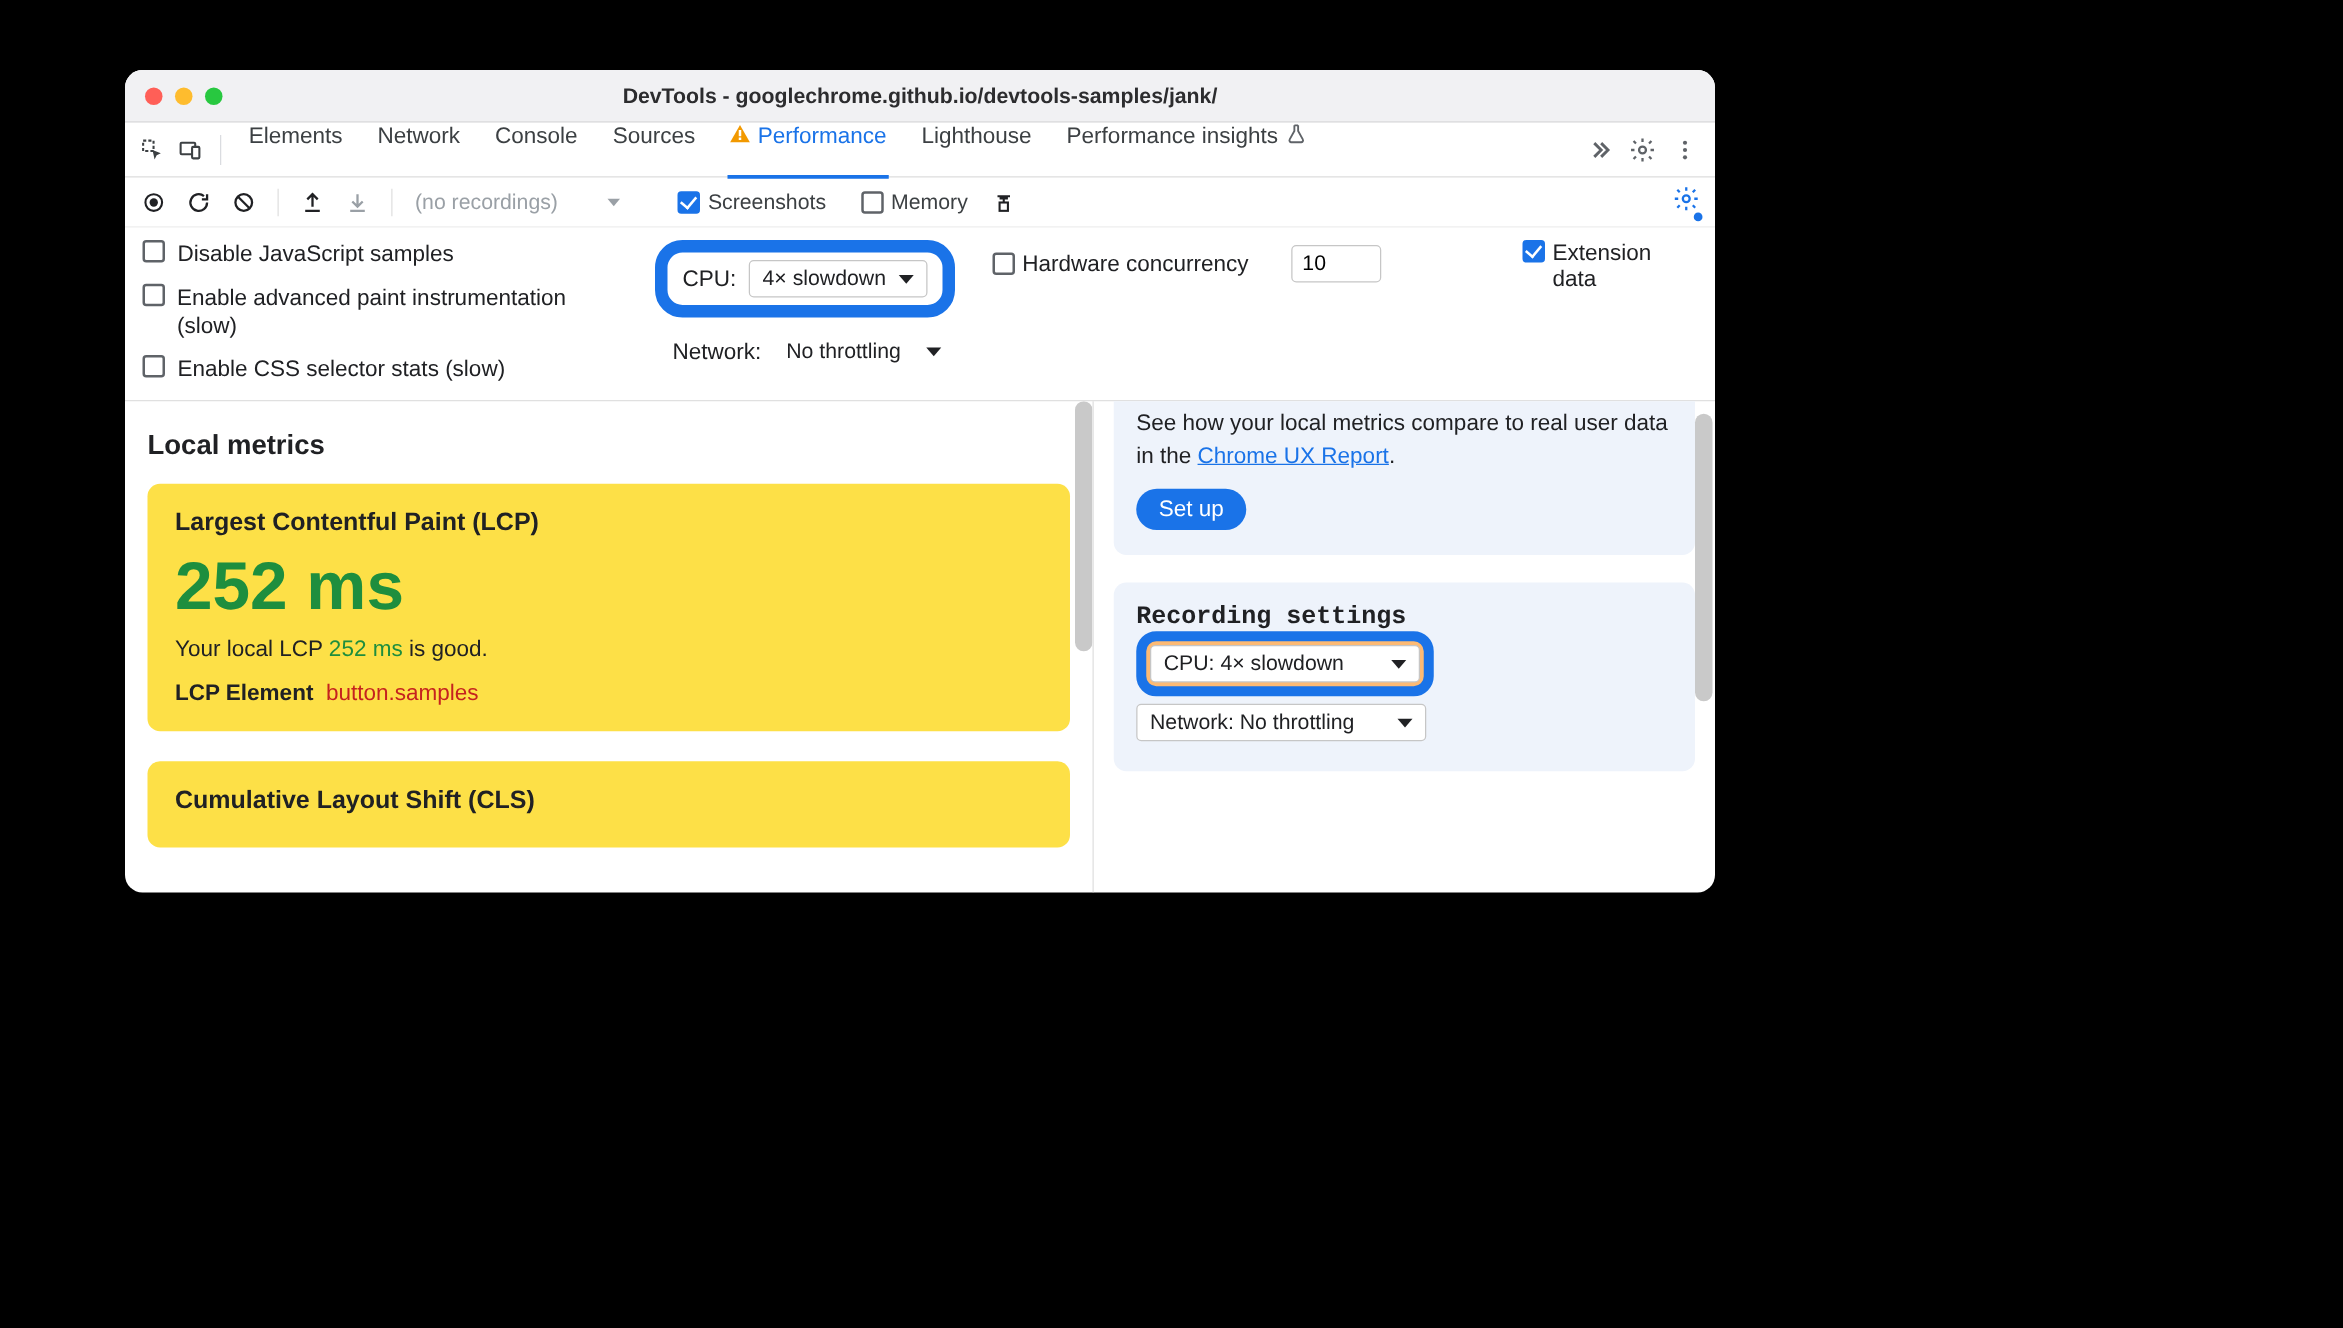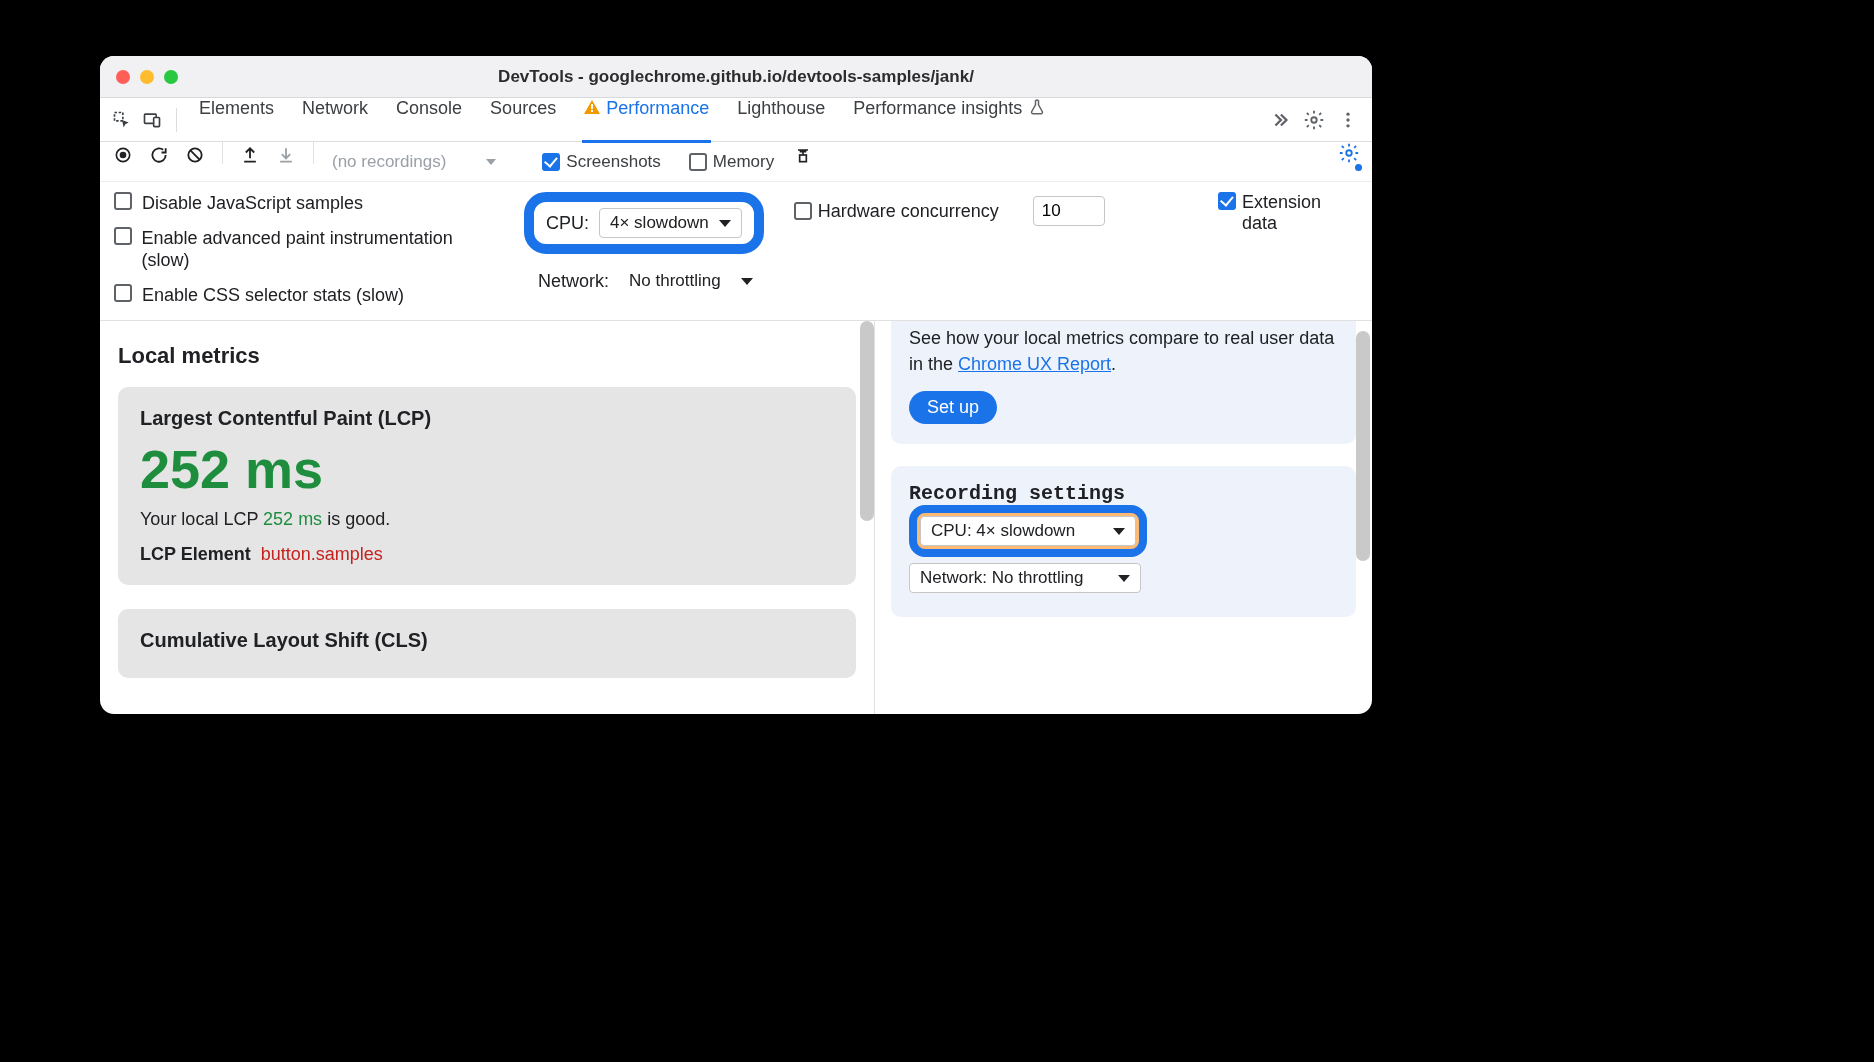--- a/index.html
+++ b/index.html
@@ -121,20 +121,21 @@
   .right-icons {
     display: flex;
     align-items: center;
     gap: 6px;
     margin-left: auto;
   }
   
   .toolbar-row {
     height: 40px;
     display: flex;
+    align-items: center;
     padding: 0 10px;
     gap: 10px;
     border-bottom: 1px solid #eee;
     font-size: 17px;
     color: #3c4043;
     position: relative;
   }
   .tb-icon {
     width: 26px; height: 26px;
     display: inline-flex; align-items: center; justify-content: center;
@@ -259,21 +260,21 @@
     flex: 1;
     overflow: hidden;
     position: relative;
     padding: 22px 18px;
   }
   .left-pane h2 {
     font-size: 22px; font-weight: 600;
     margin-bottom: 18px;
   }
   .card {
-    background: #e5e5e5;
+    background: #fde047;
     border-radius: 10px;
     padding: 20px 22px;
     margin-bottom: 24px;
   }
   .card h3 {
     font-size: 20px; font-weight: 600; color: #202124;
     margin-bottom: 10px;
   }
   .big-metric {
     font-size: 54px; font-weight: 700; color: #1e8e3e;

